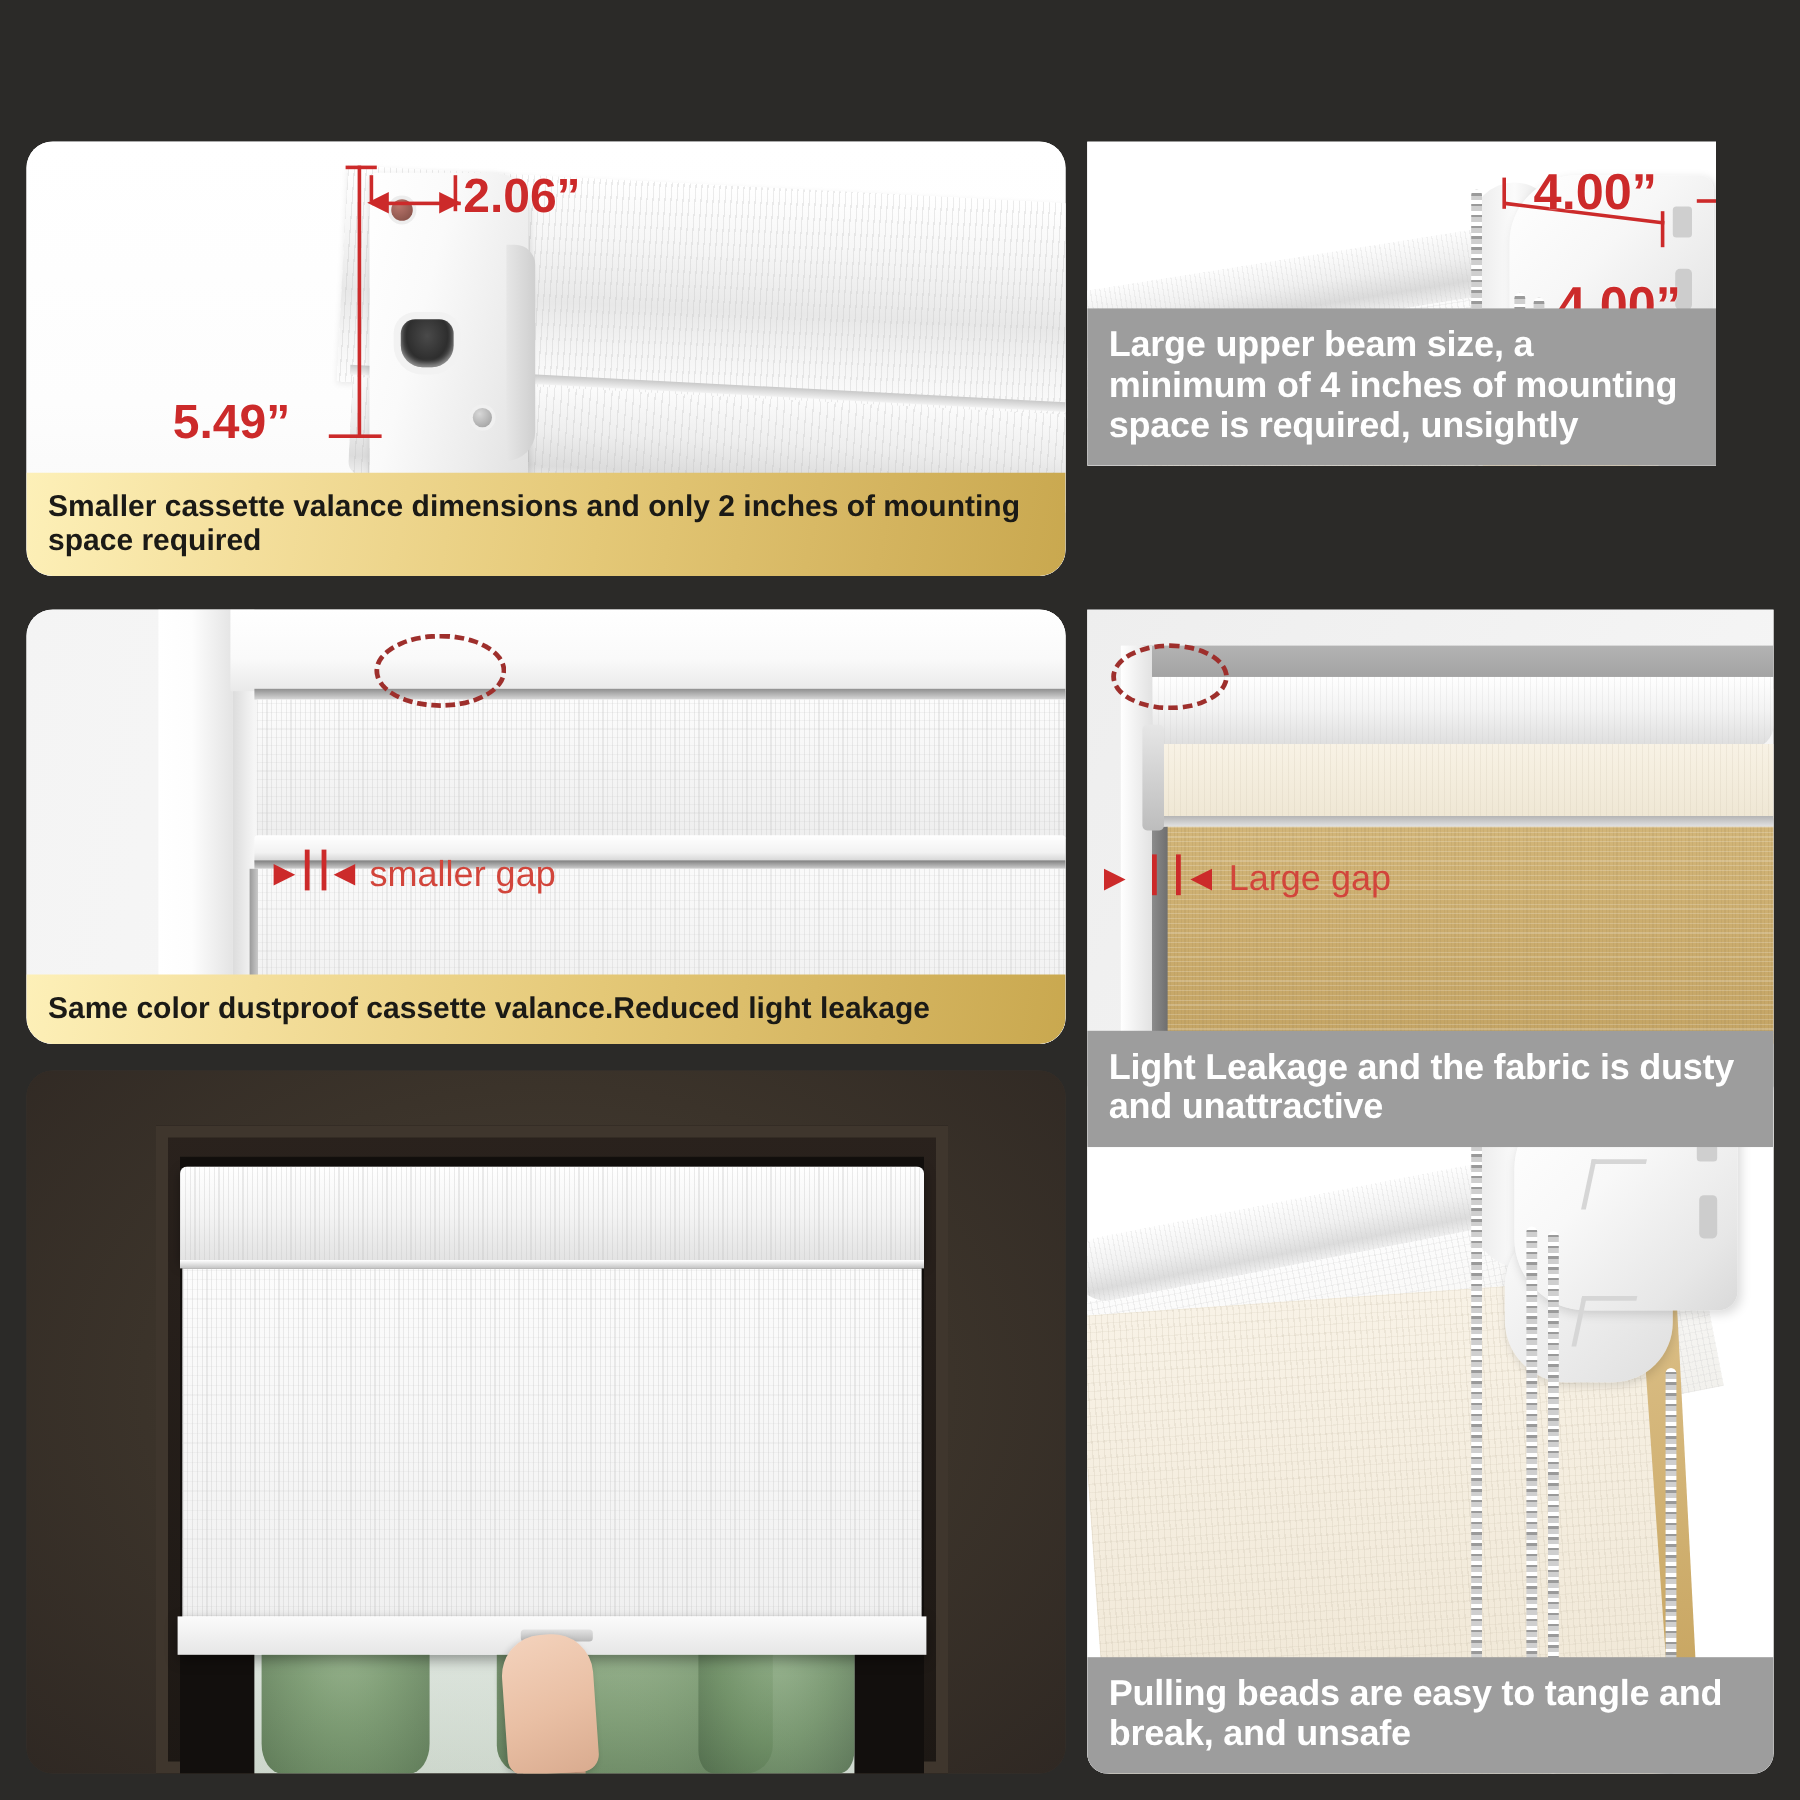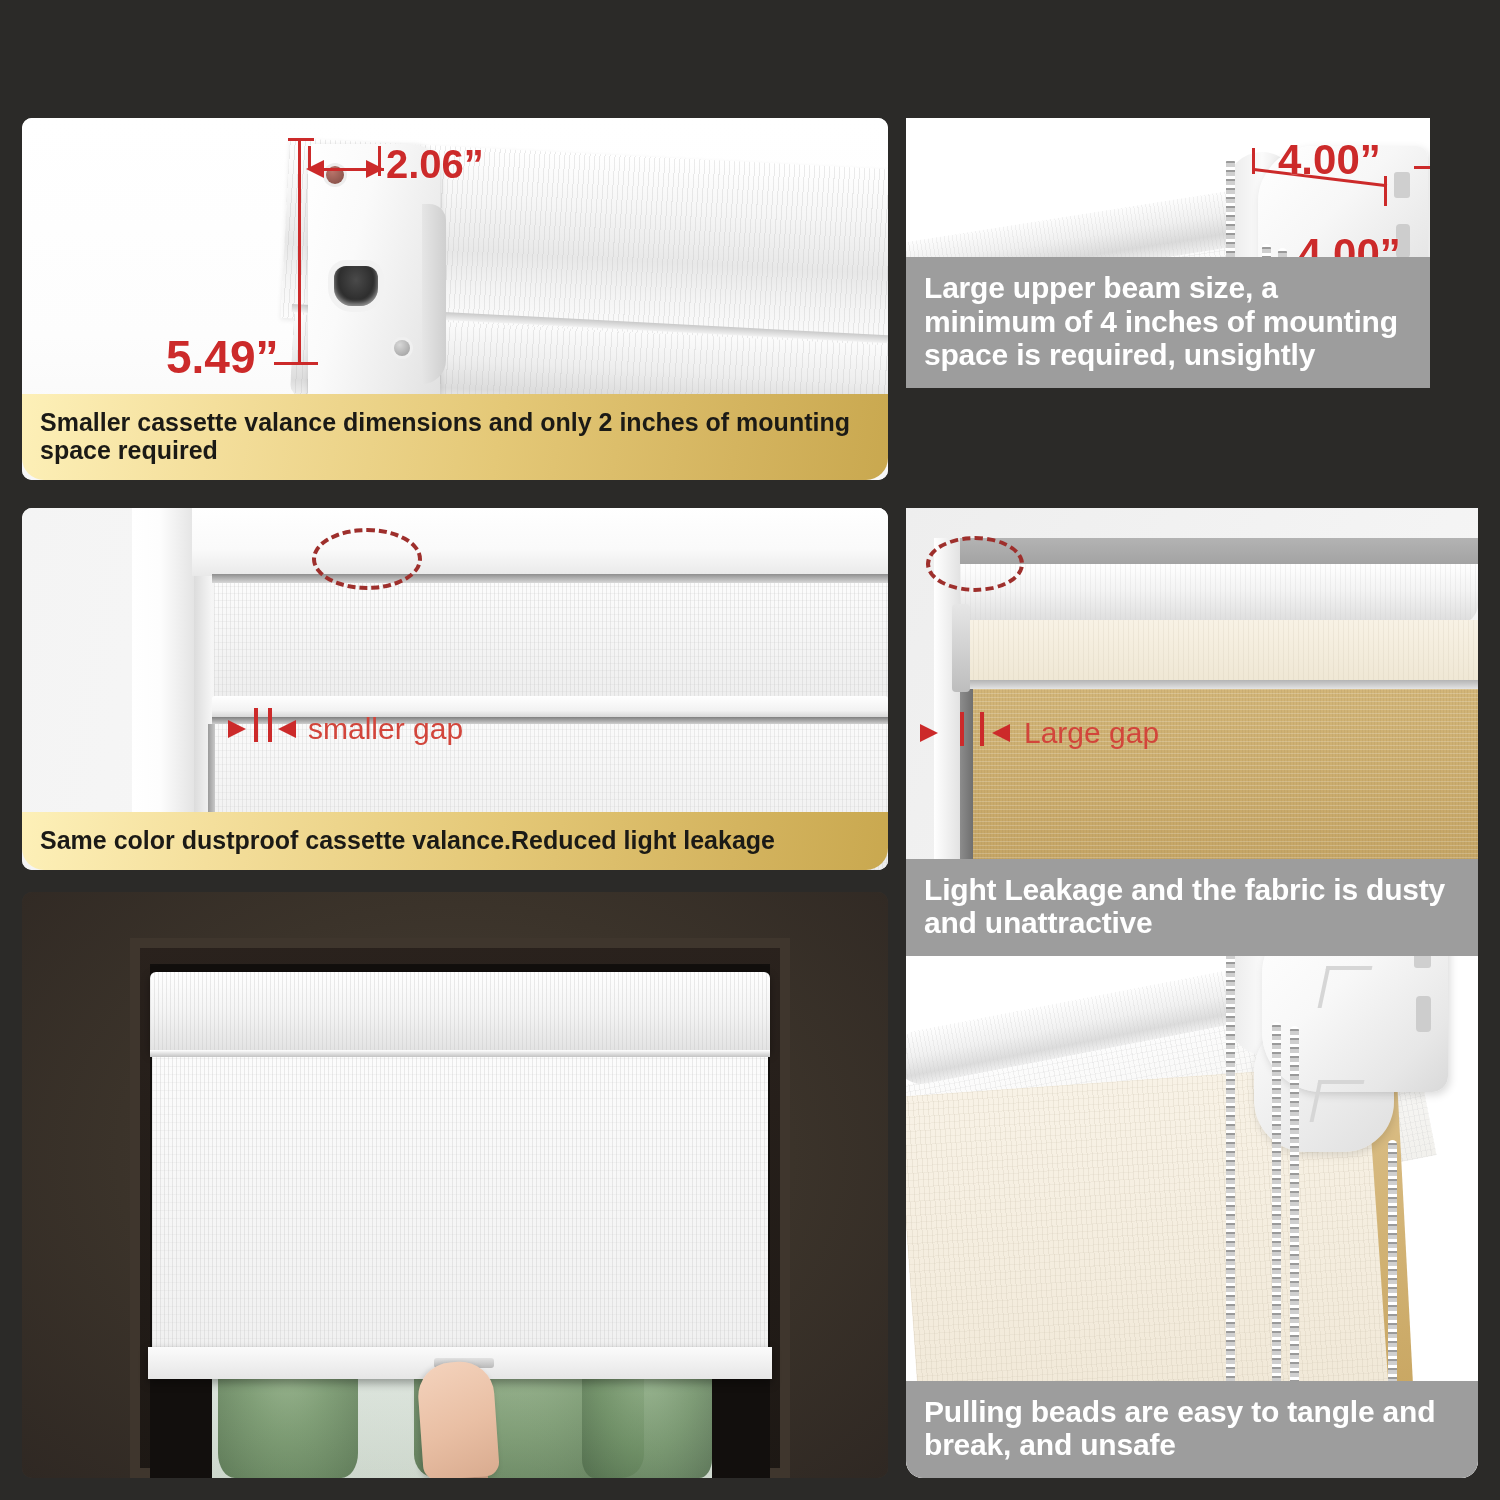--- a/index.html
+++ b/index.html
@@ -33,21 +33,21 @@
     color:transparent;
     -webkit-text-fill-color:transparent;
   }
 
   
   .panel {
     position:absolute;
     overflow:hidden;
     background:#ffffff;
   }
-  .panel.left  { border-radius:10px; }
+  .panel.left  { border-radius:22px; }
   .panel.right { border-radius:0; }
 
   .photo {
     position:absolute;
     inset:0;
     overflow:hidden;
   }
 
   
   .caption {
@@ -388,21 +388,21 @@
       <div class="tick" style="left:286px;top:28px;width:3px;height:22px;"></div>
       <div class="tick" style="left:356px;top:28px;width:3px;height:30px;"></div>
       <div class="dimline h" style="left:288px;top:50px;width:74px;"></div>
       <div class="arrow-l" style="left:284px;top:42px;"></div>
       <div class="arrow-r" style="left:344px;top:42px;"></div>
       <div class="dimlabel" style="left:364px;top:24px;font-size:40px;">2.06”</div>
 
       <div class="dimline v" style="left:276px;top:20px;height:226px;"></div>
       <div class="tick" style="left:266px;top:20px;width:26px;height:3px;"></div>
       <div class="tick" style="left:252px;top:244px;width:44px;height:3px;"></div>
-      <div class="dimlabel" style="left:144px;top:212px;font-size:46px;text-align:center;">5.49”</div>
+      <div class="dimlabel" style="left:122px;top:212px;font-size:40px;text-align:center;">5.49”</div>
     </div>
     <div class="caption gold">Smaller cassette valance dimensions and only 2 inches of mounting space required</div>
   </div>
 
   <div class="panel right" id="p2">
     <div class="photo">
       <div class="bg"></div>
       <div class="sheerfab"></div>
       <div class="tanfab"></div>
       <div class="creamfab"></div>

